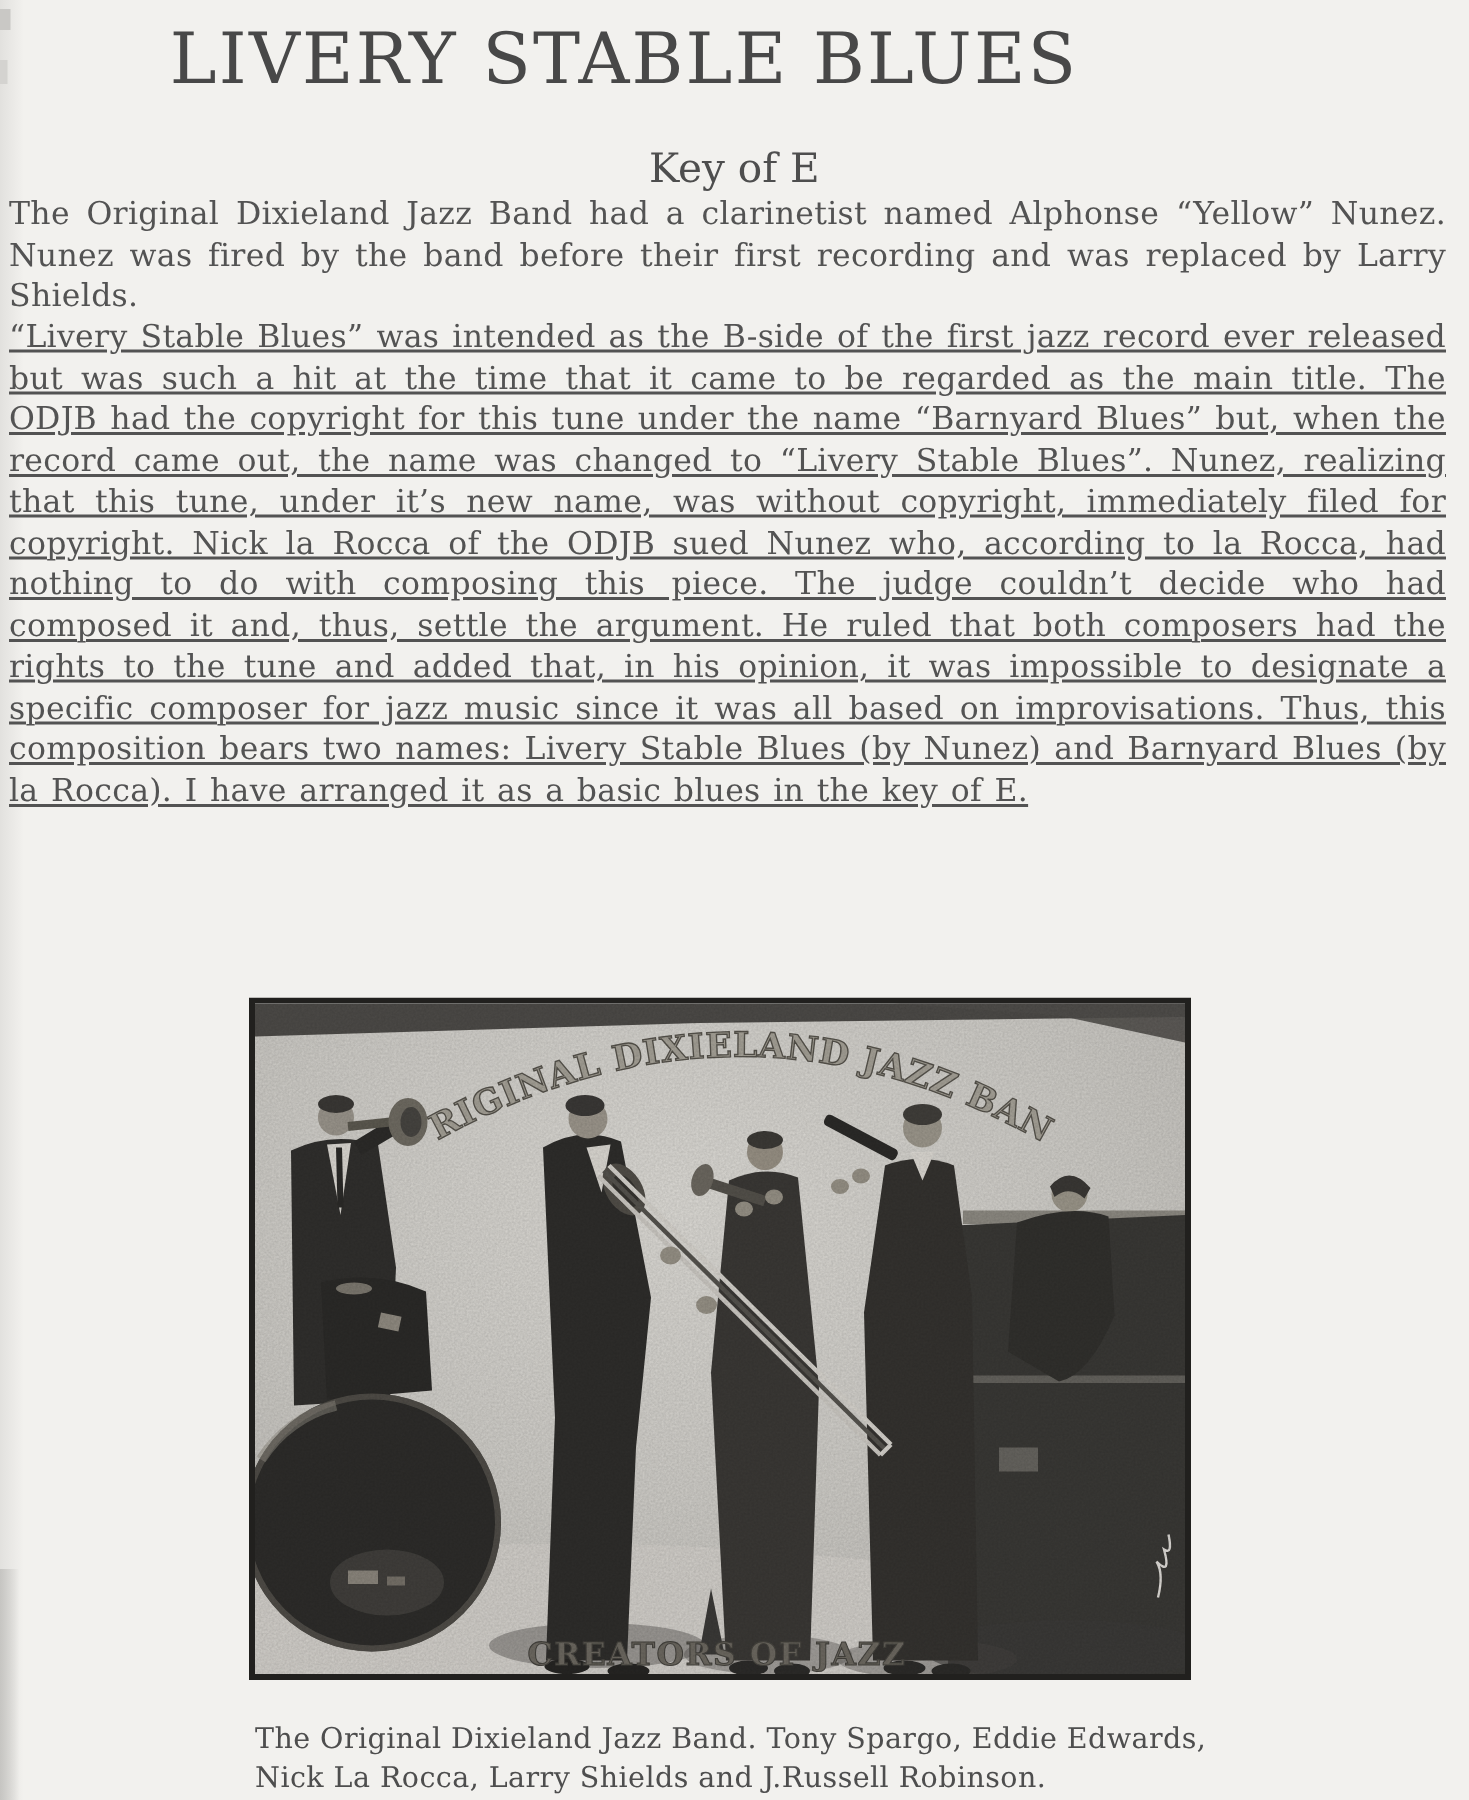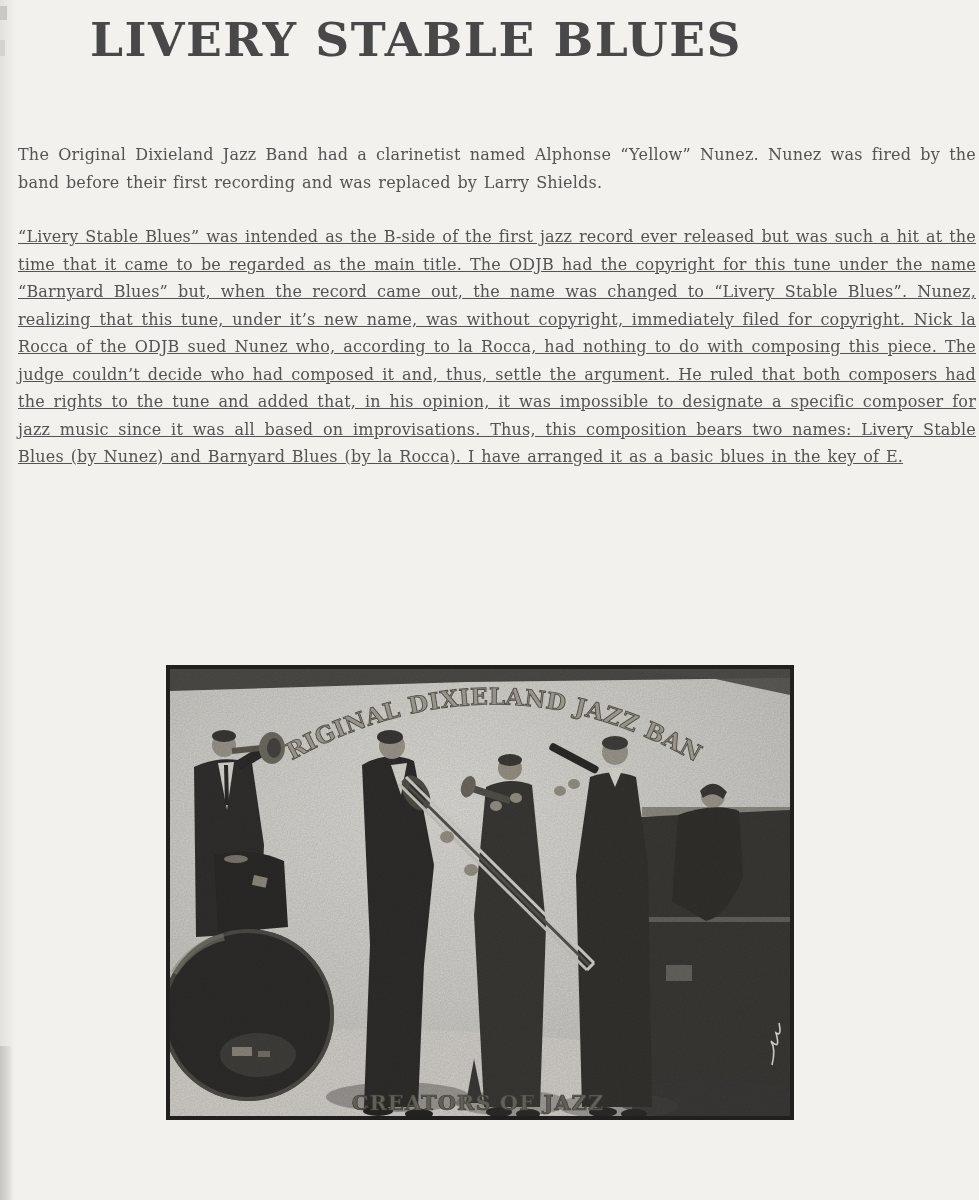--- a/index.html
+++ b/index.html
@@ -14,30 +14,30 @@
   .scan-edge{position:absolute;left:0;top:0;width:16px;height:1200px;
     background:linear-gradient(90deg,#e2e1de,rgba(242,241,238,0));}
   .scan-edge-dark{position:absolute;left:0;top:1046px;width:13px;height:154px;
     background:linear-gradient(90deg,#c6c5c2,rgba(242,241,238,0));}
   .scan-tick{position:absolute;left:0;background:#c9c8c5;}
   .tick-1{top:6px;width:7px;height:14px;}
   .tick-2{top:40px;width:5px;height:16px;background:#d4d3d0;}
 
   .title{
     position:absolute;top:12px;left:0;width:832px;margin:0;
-    text-align:center;font-size:47px;font-weight:bold;
+    text-align:center;font-size:47px;font-weight:normal;
     letter-spacing:1.5px;color:#484848;
   }
   .subtitle{
     position:absolute;top:97px;left:0;width:979px;
     text-align:center;font-size:27px;color:#4e4e4e;
   }
   .para{
-    position:absolute;left:6px;width:958px;margin:12px;
-    font-size:16px;line-height:27.5px;text-align:justify;
+    position:absolute;left:6px;width:958px;margin:0;
+    font-size:21px;line-height:27.5px;text-align:justify;
     color:#535353;letter-spacing:0.2px;word-spacing:1.5px;
   }
   .para-1{top:129px;}
   .para-2{top:211px;text-decoration:underline;}
 
   .photo{position:absolute;left:166px;top:665px;width:628px;height:455px;}
   .photo svg{display:block;}
 
   .caption{
     position:absolute;left:170px;top:1146px;width:660px;margin:0;
@@ -48,20 +48,21 @@
 <body>
 
 <div class="page">
 
   <div class="scan-edge"></div>
   <div class="scan-edge-dark"></div>
   <div class="scan-tick tick-1"></div>
   <div class="scan-tick tick-2"></div>
 
   <h1 class="title">LIVERY STABLE BLUES</h1>
+  <div class="subtitle">Key of E</div>
 
   <p class="para para-1">The Original Dixieland Jazz Band had a clarinetist named Alphonse “Yellow” Nunez. Nunez was fired by the band before their first recording and was replaced by Larry Shields.</p>
   <p class="para para-2">“Livery Stable Blues” was intended as the B-side of the first jazz record ever released but was such a hit at the time that it came to be regarded as the main title. The ODJB had the copyright for this tune under the name “Barnyard Blues” but, when the record came out, the name was changed to “Livery Stable Blues”. Nunez, realizing that this tune, under it’s new name, was without copyright, immediately filed for copyright. Nick la Rocca of the ODJB sued Nunez who, according to la Rocca, had nothing to do with composing this piece. The judge couldn’t decide who had composed it and, thus, settle the argument. He ruled that both composers had the rights to the tune and added that, in his opinion, it was impossible to designate a specific composer for jazz music since it was all based on improvisations. Thus, this composition bears two names: Livery Stable Blues (by Nunez) and Barnyard Blues (by la Rocca). I have arranged it as a basic blues in the key of E.</p>
 
   <div class="photo">
     <svg viewBox="0 0 628 455" width="628" height="455" role="img">
       <defs>
         <radialGradient id="wallg" cx="45%" cy="30%" r="80%">
           <stop offset="0" stop-color="#dad8d3"></stop>
           <stop offset="0.55" stop-color="#cccac5"></stop>
@@ -194,14 +195,15 @@
 
         <path d="M606,400 q4,-16 -1,-24 q10,10 5,-8 q6,4 3,-10" stroke="#ece9e4" stroke-width="1.6" fill="none" opacity="0.9"></path>
 
         <rect x="4" y="4" width="620" height="447" fill="#141312" filter="url(#grain)" opacity="0.35"></rect>
       </g>
 
       <rect x="2" y="2" width="624" height="451" fill="none" stroke="#21201e" stroke-width="4"></rect>
     </svg>
   </div>
 
+  <p class="caption">The Original Dixieland Jazz Band. Tony Spargo, Eddie Edwards, Nick La Rocca, Larry Shields and J.Russell Robinson.</p>
 
 </div>
 
 </body></html>

